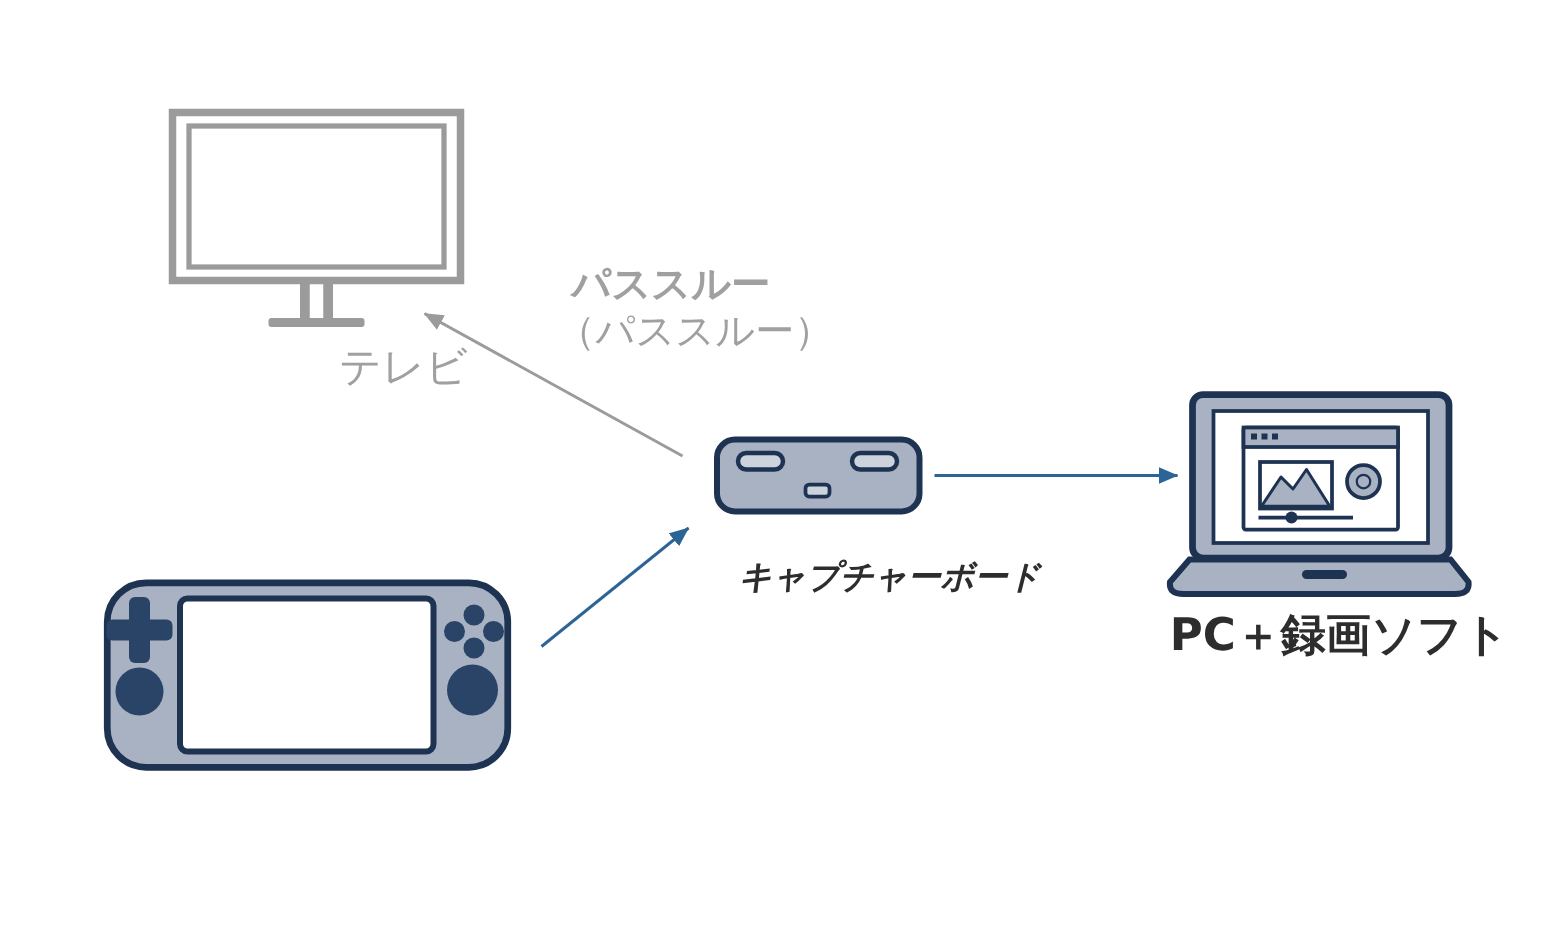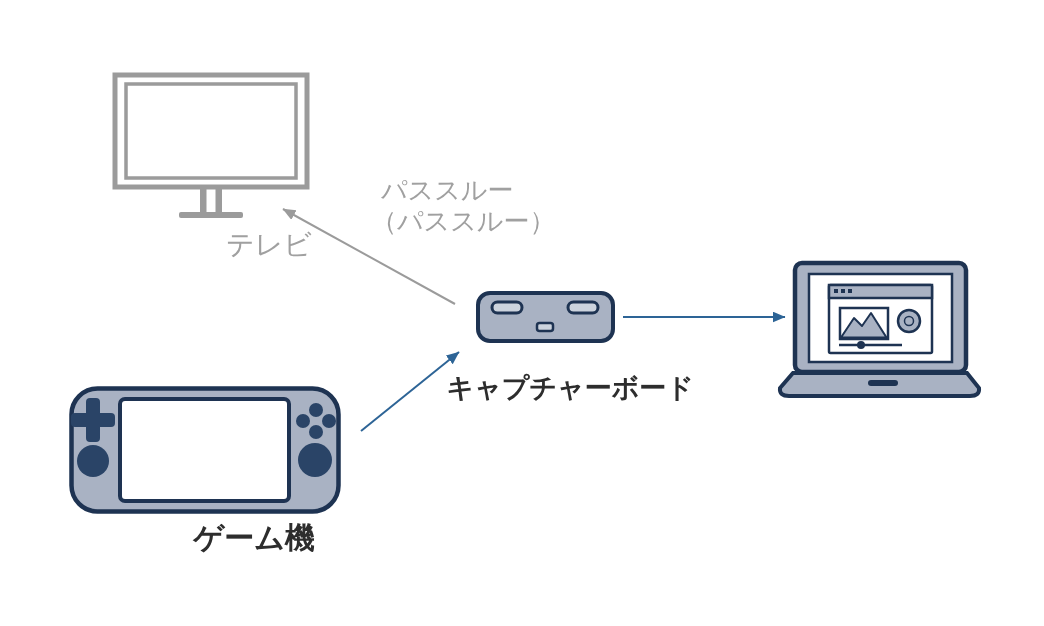--- a/index.html
+++ b/index.html
@@ -52,53 +52,52 @@
       <rect x="3" y="3" width="192" height="112" class="gray-stroke" stroke-width="5" fill="#fff"></rect>
       <rect x="14" y="12" width="170" height="94" class="gray-stroke" stroke-width="3.5" fill="#fff"></rect>
       <rect x="88" y="115" width="6.5" height="28" class="gray-fill"></rect>
       <rect x="103.5" y="115" width="6.5" height="28" class="gray-fill"></rect>
       <rect x="67" y="140" width="64" height="6" rx="2" class="gray-fill"></rect>
     </svg>
   </div>
   <div class="lbl lbl-gray" style="left:112px;top:226px;width:200px;font-size:28px;">テレビ</div>
 
   <div class="abs" style="left:371px;top:175px;font-size:26px;line-height:31px;">
-    <div class="lbl-gray" style="padding-left:10px;">パススルー</div>
+    <div class="lbl-gray" style="padding-left:10px;font-weight:bold;">パススルー</div>
     <div class="lbl-gray">（パススルー）</div>
   </div>
 
   <div class="abs" style="left:475px;top:289px;">
     <svg width="142" height="57">
       <rect x="3" y="4" width="135" height="48" rx="12" class="body-shape" stroke-width="4"></rect>
       <rect x="17" y="13" width="30" height="11" rx="5.5" class="port-shape" stroke-width="3"></rect>
       <rect x="93" y="13" width="30" height="11" rx="5.5" class="port-shape" stroke-width="3"></rect>
       <rect x="62" y="34" width="16" height="8" rx="2.5" class="port-shape" stroke-width="2.5"></rect>
     </svg>
   </div>
-  <div class="lbl lbl-dark" style="left:440px;top:370px;width:254px;font-size:27px;">キャプチャーボード</div>
+  <div class="lbl lbl-dark" style="left:440px;top:370px;width:254px;font-size:22px;font-style:italic;">キャプチャーボード</div>
 
   <div class="abs" style="left:68px;top:385px;">
     <svg width="276" height="132">
       <rect x="3.5" y="3.5" width="267" height="123" rx="26" class="body-shape" stroke-width="4.5"></rect>
       <rect x="52" y="14" width="169" height="102" rx="5" class="screen-shape" stroke-width="4"></rect>
       <g>
         <rect x="3" y="28" width="44" height="14" rx="4" class="btn-fill"></rect>
         <rect x="18" y="13" width="14" height="44" rx="4" class="btn-fill"></rect>
       </g>
       <circle cx="25" cy="76" r="16" class="btn-fill"></circle>
       <g>
         <circle cx="248" cy="25" r="7" class="btn-fill"></circle>
         <circle cx="235" cy="36" r="7" class="btn-fill"></circle>
         <circle cx="261" cy="36" r="7" class="btn-fill"></circle>
         <circle cx="248" cy="47" r="7" class="btn-fill"></circle>
       </g>
       <circle cx="247" cy="75" r="17" class="btn-fill"></circle>
     </svg>
   </div>
-  <div class="lbl lbl-dark" style="left:95px;top:518px;width:220px;font-size:30px;">ゲーム機</div>
 
   <div class="abs" style="left:777px;top:259px;">
     <svg width="206" height="142">
       <rect x="18" y="4" width="171" height="109" rx="7" class="body-shape" stroke-width="4.5"></rect>
       <rect x="32" y="15" width="143" height="88" class="screen-shape" stroke-width="2.5"></rect>
       <g>
         <rect x="52" y="26" width="103" height="68" rx="1.5" class="screen-shape" stroke-width="2.5"></rect>
         <rect x="52" y="26" width="103" height="13" class="body-shape" stroke-width="2.5"></rect>
         <g>
           <rect x="57" y="30" width="4" height="4" class="dark-fill"></rect>
@@ -113,14 +112,15 @@
         </g>
         <g>
           <line x1="62" y1="86" x2="125" y2="86" class="dark-line" stroke-width="2.5"></line>
           <circle cx="84" cy="86" r="4" class="dark-fill"></circle>
         </g>
       </g>
       <path d="M16,114 H190 L202,129 Q203,137 193,137 H12 Q2,137 3,129 Z" class="body-shape" stroke-width="4"></path>
       <rect x="91" y="121" width="30" height="6" rx="3" class="dark-fill"></rect>
     </svg>
   </div>
+  <div class="lbl lbl-dark" style="left:762px;top:403px;width:244px;font-size:30px;">PC＋録画ソフト</div>
 
 </div>
 
 </body></html>

